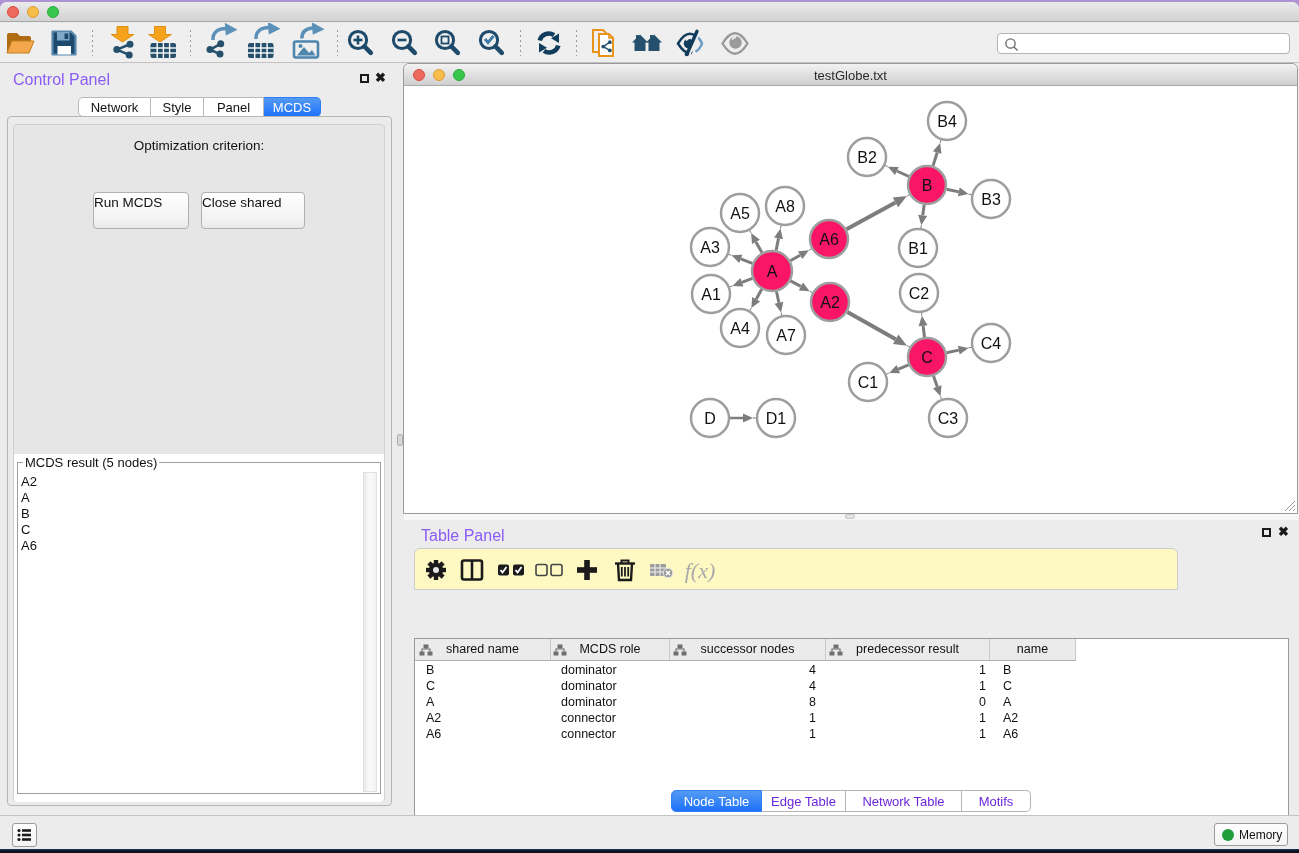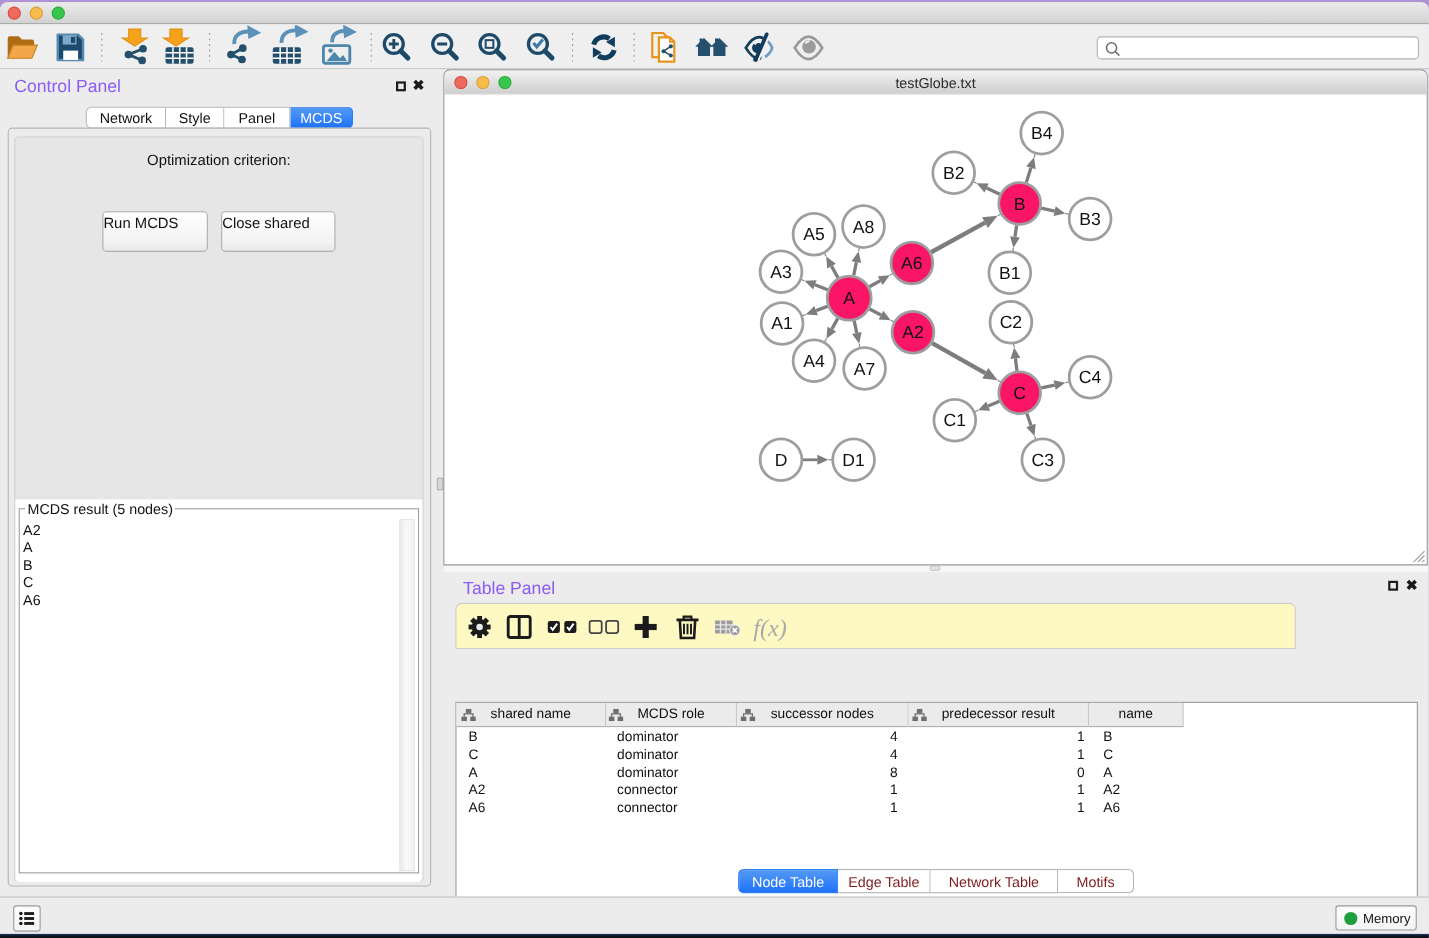--- a/index.html
+++ b/index.html
@@ -80,21 +80,21 @@
 #ttoolbar { position:absolute; left:10px; top:24px; width:764px; height:42px;
   background:#fef9c3; border:1px solid #cccccc; border-radius:6px 6px 0 0; }
 #ttable { position:absolute; left:10px; top:73px; width:875px; height:188px;
   background:#fff; border:1px solid #9a9a9a;margin-top:41px; }
 .hcell { position:absolute; top:0; height:22px; background:#ebebeb;
   border-right:1px solid #c9c9c9; border-bottom:1px solid #b0b0b0;
   font-size:12.5px; color:#111; text-align:center; line-height:21px; }
 .trow { position:absolute; font-size:12.5px; color:#111; height:16px; line-height:16px; }
 .btabs { position:absolute; top:266px; display:flex; left:267px; }
 .btab { height:22px; background:#fff; border:1px solid #b5b5b5; border-left:none;
-  font-size:13px; color:#7f1d1d; text-align:center; line-height:21px; }
+  font-size:13px; color:#6d28d9; text-align:center; line-height:21px; }
 .btab.first { border-left:1px solid #b5b5b5; border-radius:5px 0 0 5px; }
 .btab.last { border-radius:0 5px 5px 0; }
 .btab.sel { background:linear-gradient(#549af3,#1e72fa); color:#fff; border-color:#2e7ef5; }
 
 #statusbar { position:absolute; left:0; top:813px; width:100%; height:34px;
   border-top:1px solid #c3c3c3; background:#ececec; }
 .sbtn { position:absolute; background:linear-gradient(#fdfdfd,#f4f4f4);
   border:1px solid #9c9c9c; border-radius:3px; }
 </style>
 </head>

